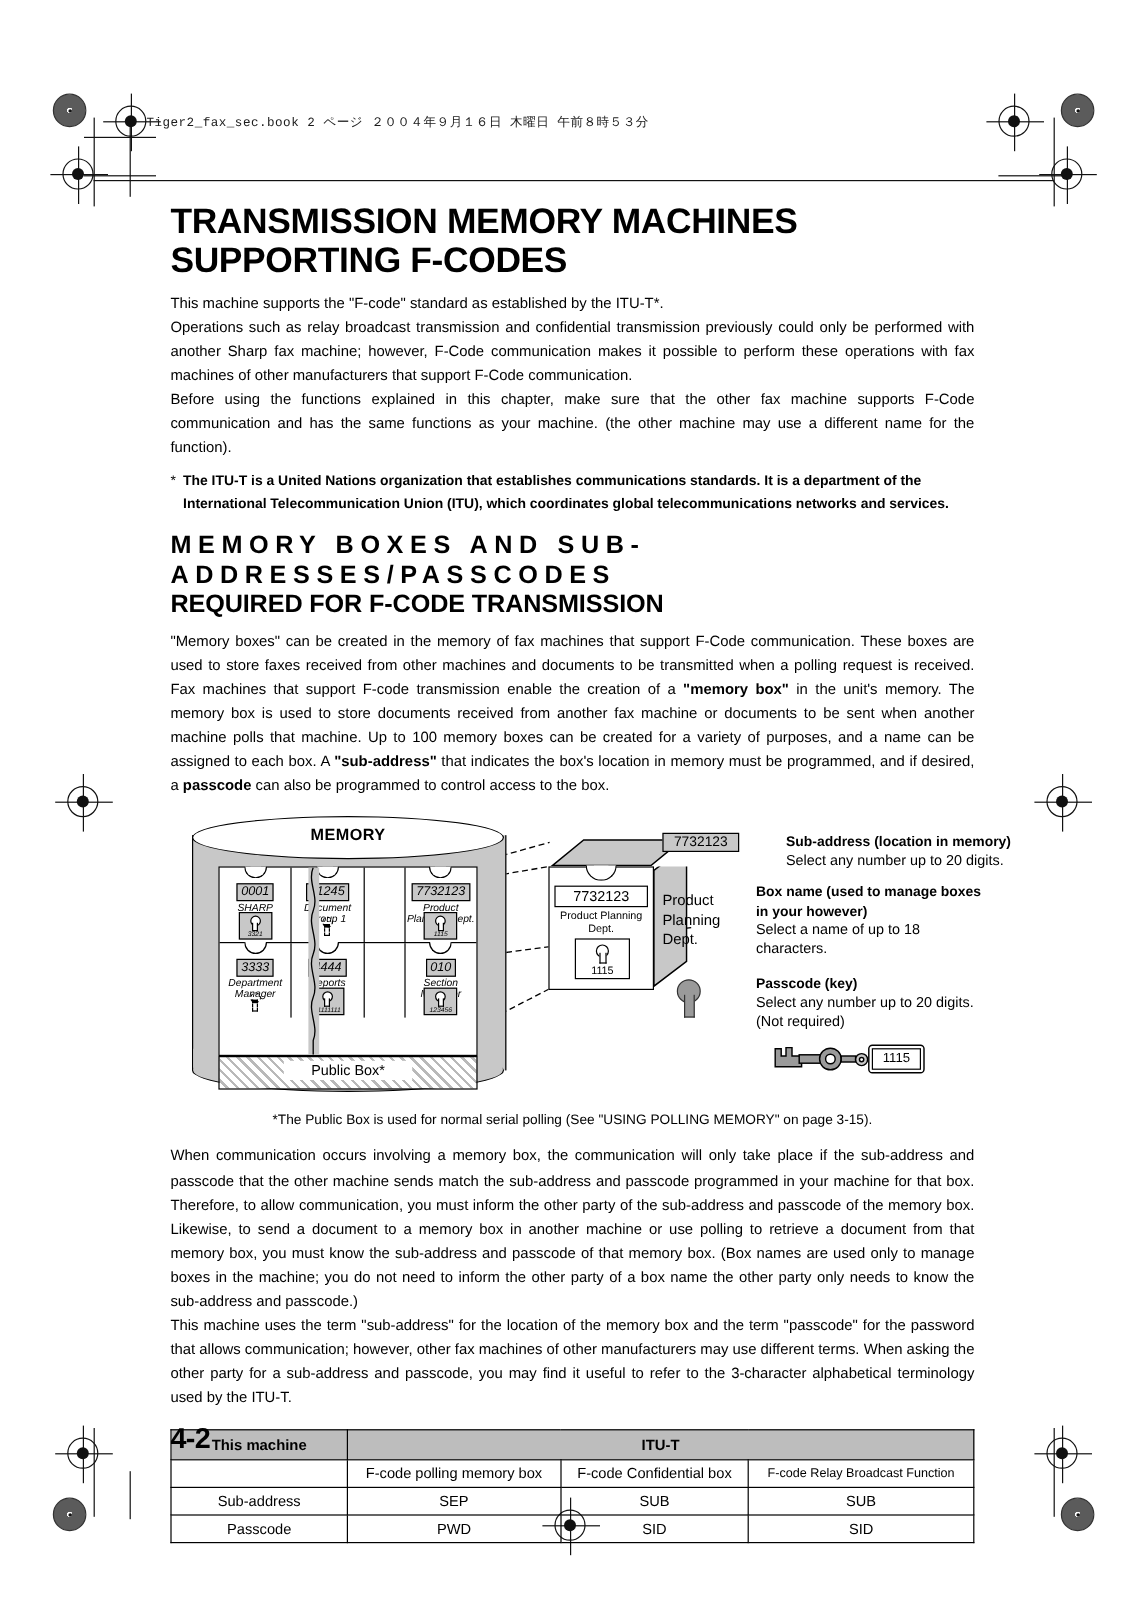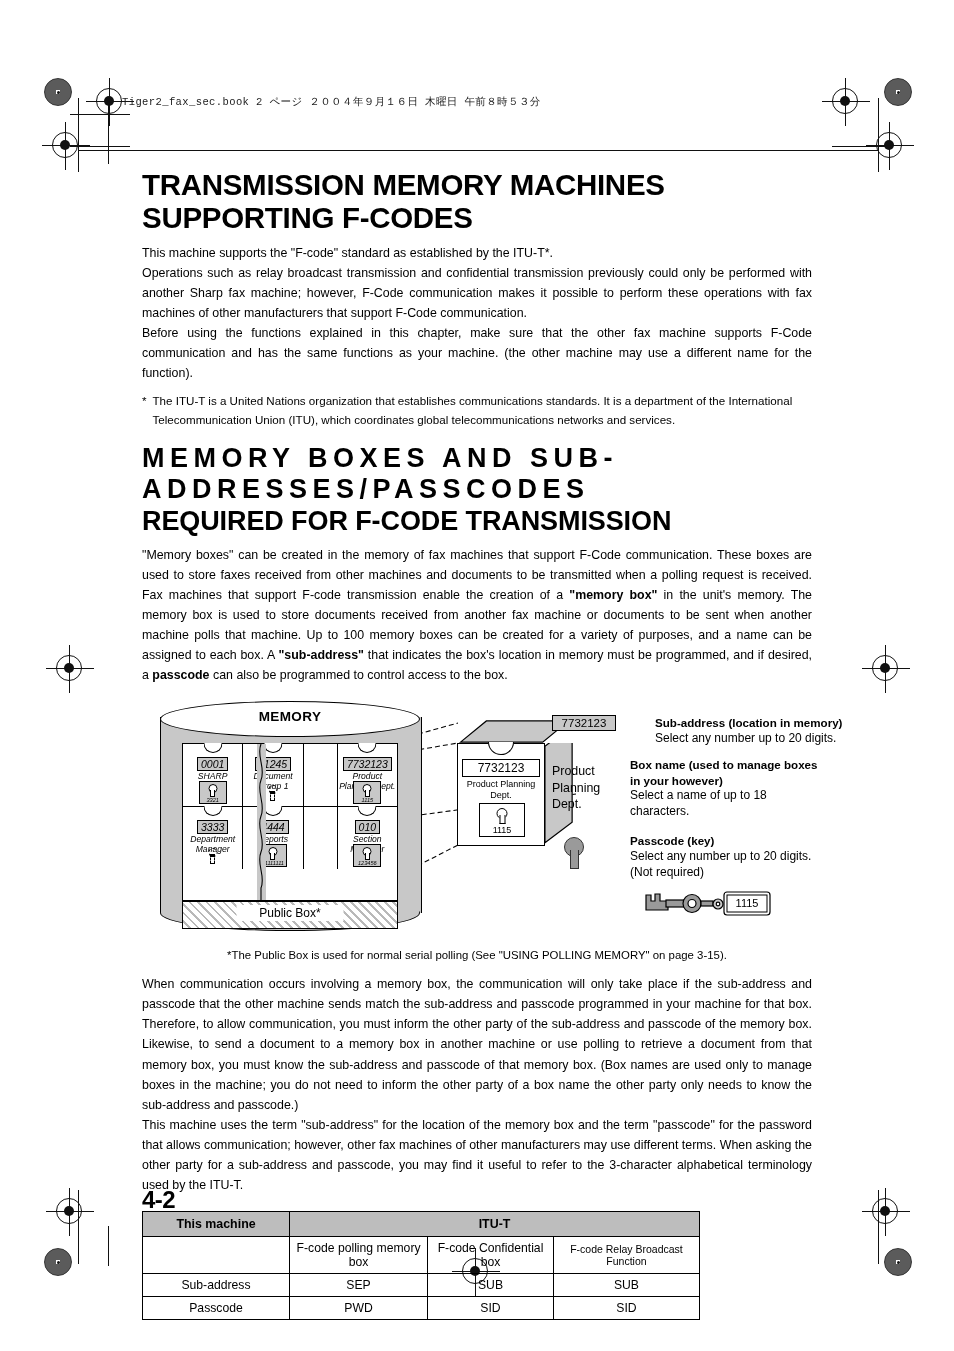--- a/index.html
+++ b/index.html
@@ -32,34 +32,34 @@
   .headrule{position:absolute;left:78px;top:150px;width:800px;height:1px;background:#111;}
 
   
   .content{position:absolute;left:142px;top:168px;width:670px;}
 
   h1.title{
     font-size:29.5px;line-height:1.13;font-weight:bold;letter-spacing:-.3px;
     margin:0 0 8px 0;
   }
   h2.subtitle{
-    font-size:27px;line-height:1.15;font-weight:bold;margin:14px 0 8px 0;
+    font-size:21px;line-height:1.15;font-weight:bold;margin:14px 0 8px 0;
     letter-spacing:-.1px;
   }
   h2.subtitle .sp{letter-spacing:5.5px;}
   p.body{
     font-size:12.4px;line-height:1.62;margin:0;text-align:justify;
   }
   p.body.just{text-align:justify;}
   .note{
     font-size:11.6px;line-height:1.6;margin:9px 0 0 0;
     display:flex;gap:6px;
   }
   .note .star{flex:0 0 auto;}
-  .note .txt{flex:1 1 auto;}
+  .note .txt{flex:1 1 auto;font-weight:bold;}
   b{font-weight:bold;}
 
   
   .figure{position:relative;width:670px;height:265px;margin:14px 0 0 0;}
 
   
   .cyl{position:absolute;left:18px;top:2px;width:260px;height:240px;}
   .cyl-body{position:absolute;left:0;top:16px;width:260px;height:196px;
     background:#c8c8c8;border-left:1.3px solid #000;border-right:1.3px solid #000;}
   .cyl-top{position:absolute;left:0;top:0;width:260px;height:36px;
@@ -140,21 +140,21 @@
   .lg-key .ks{position:absolute;left:5.5px;top:13px;width:7px;height:18px;background:#9a9a9a;
     border:1.1px solid #333;border-top:none;}
   .lg-txt{position:absolute;left:78px;width:190px;}
   .lg-h{font-size:11.6px;font-weight:bold;line-height:1.33;}
   .lg-p{font-size:12px;line-height:1.33;}
   .bigkey{position:absolute;left:90px;top:172px;}
 
   .figcap{position:absolute;left:0;top:250px;width:670px;font-size:11.4px;}
 
   
-  table.term{border-collapse:collapse;width:558px;margin-top:16px;
+  table.term{border-collapse:collapse;width:670px;margin-top:16px;
     border:1.4px solid #000;}
   table.term td,table.term th{border:1px solid #000;text-align:center;
     font-size:12.2px;padding:4px 3px;font-weight:normal;}
   table.term th{background:#bdbdbd;font-weight:bold;font-size:12.4px;padding:5px 3px;}
   table.term td.c1{width:140px;}
   table.term td.small{font-size:10.5px;}
 
   
   .pageno{position:absolute;left:142px;top:1186px;font-size:24px;font-weight:bold;letter-spacing:-.5px;}
 </style>

